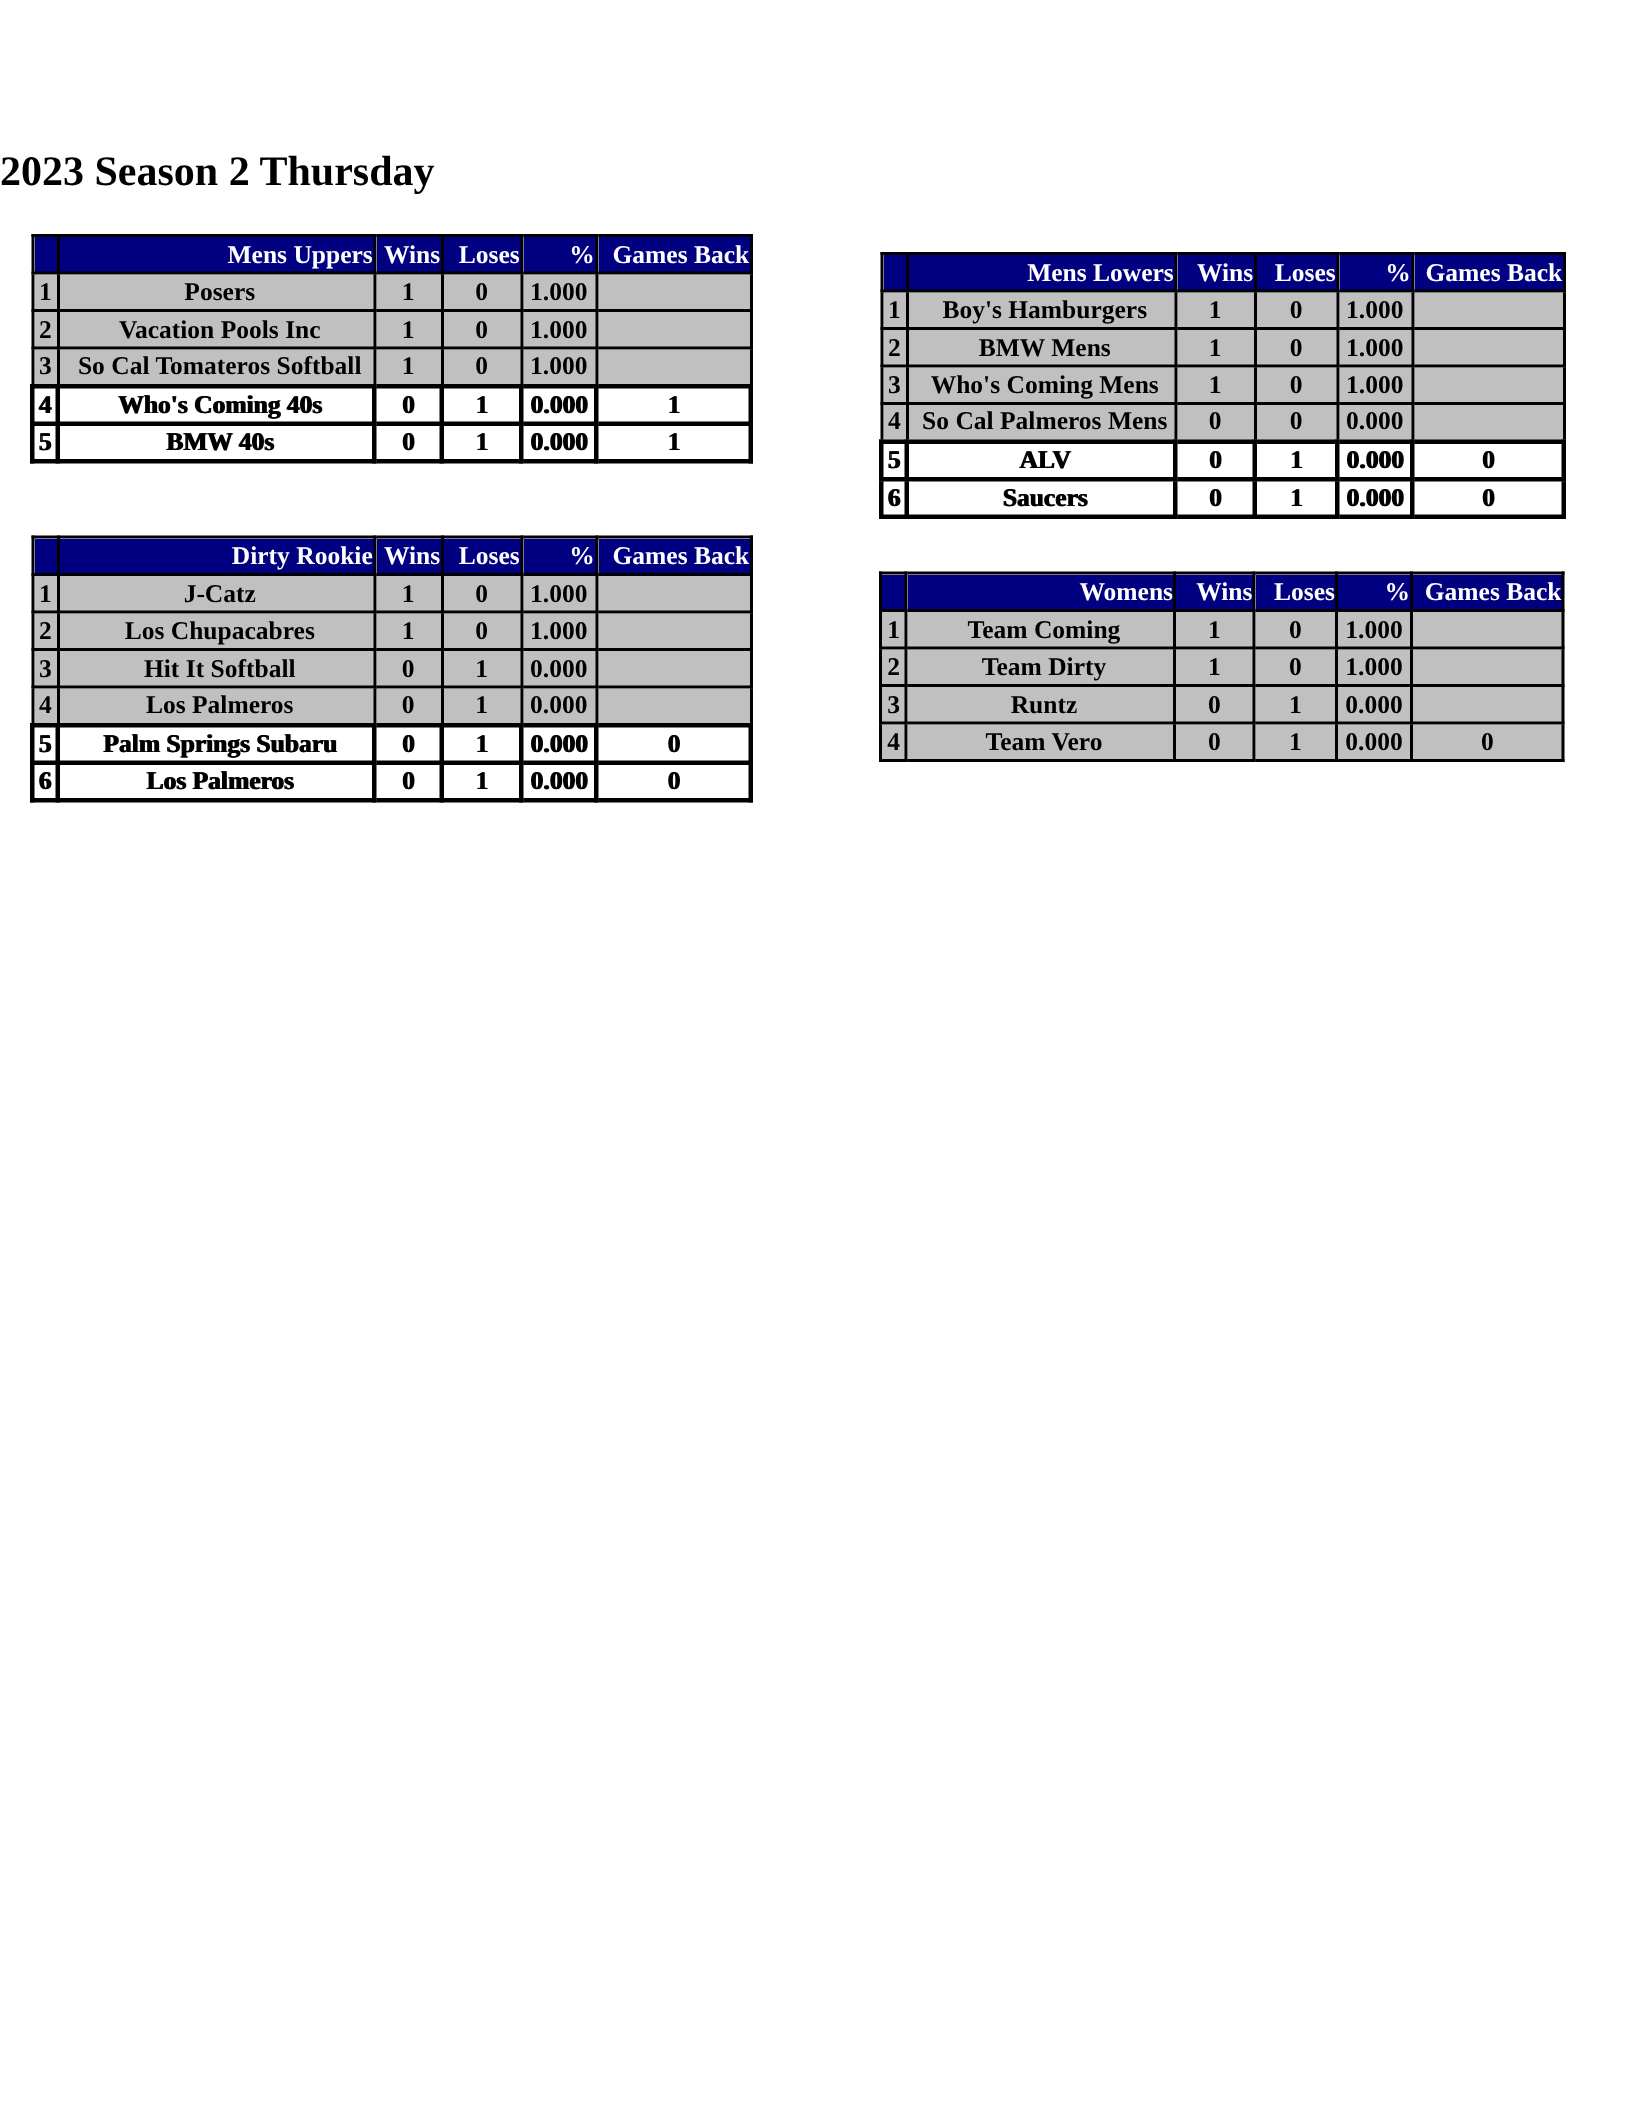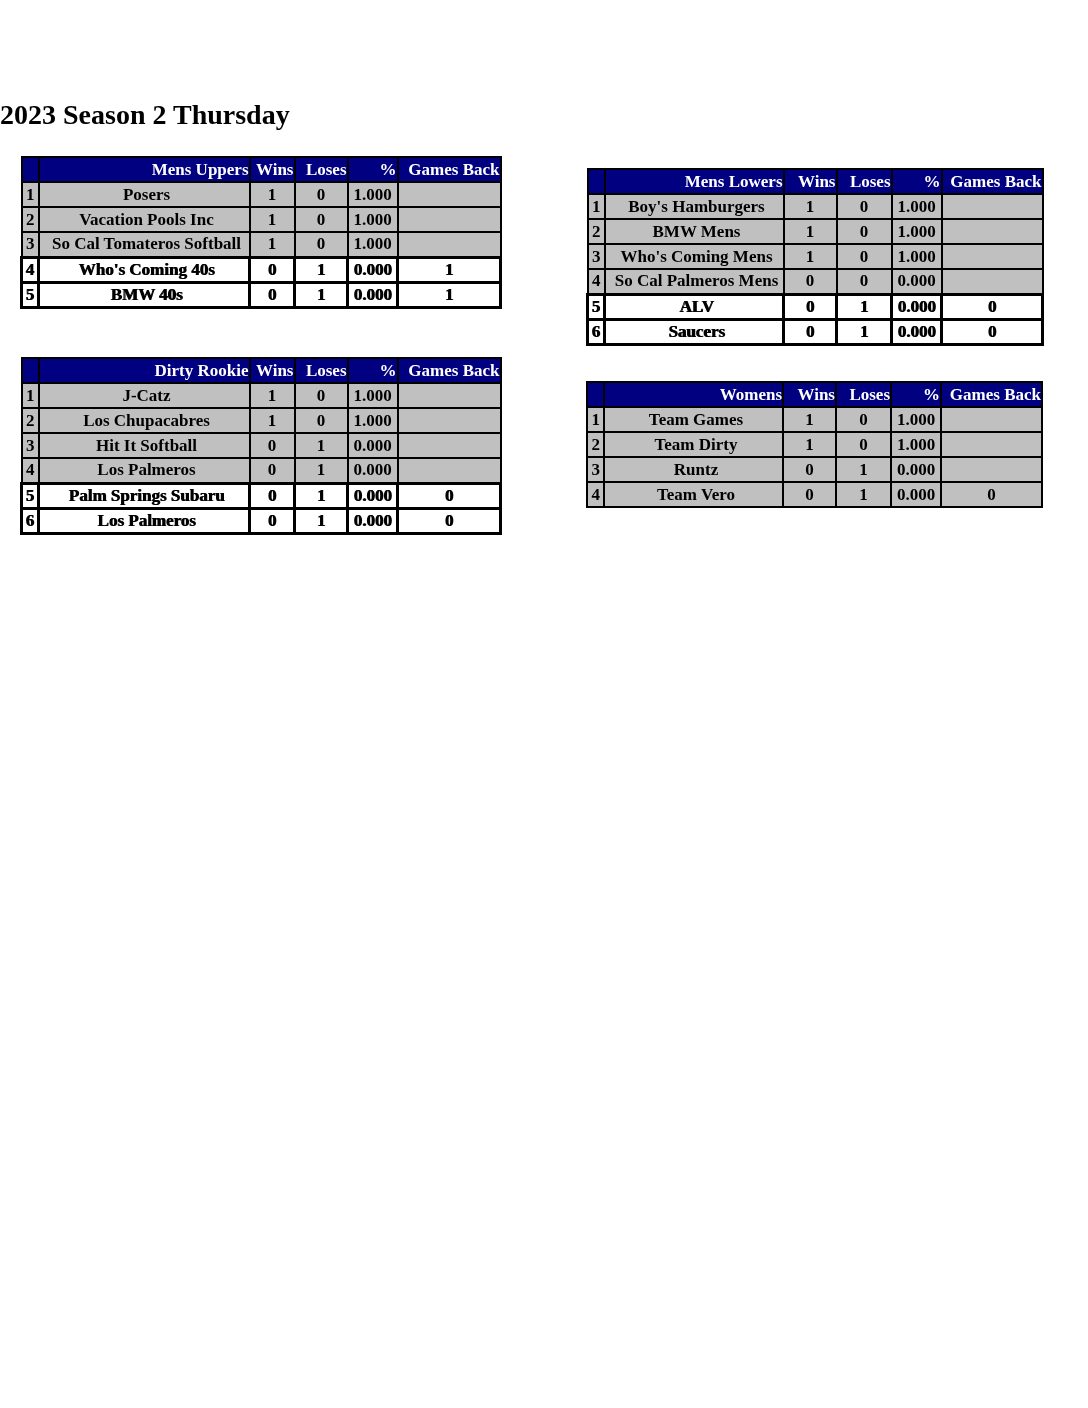--- a/index.html
+++ b/index.html
@@ -294,21 +294,21 @@
         <th>Womens</th>
         <th>Wins</th>
         <th>Loses</th>
         <th>%</th>
         <th>Games Back</th>
       </tr>
     </thead>
     <tbody>
         <tr>
           <td class="rank">1</td>
-          <td class="team">Team Games</td>
+          <td class="team">Team Coming</td>
           <td class="num">1</td>
           <td class="num">0</td>
           <td class="num">1.000</td>
           <td class="num"></td>
         </tr>
         <tr>
           <td class="rank">2</td>
           <td class="team">Team Dirty</td>
           <td class="num">1</td>
           <td class="num">0</td>

